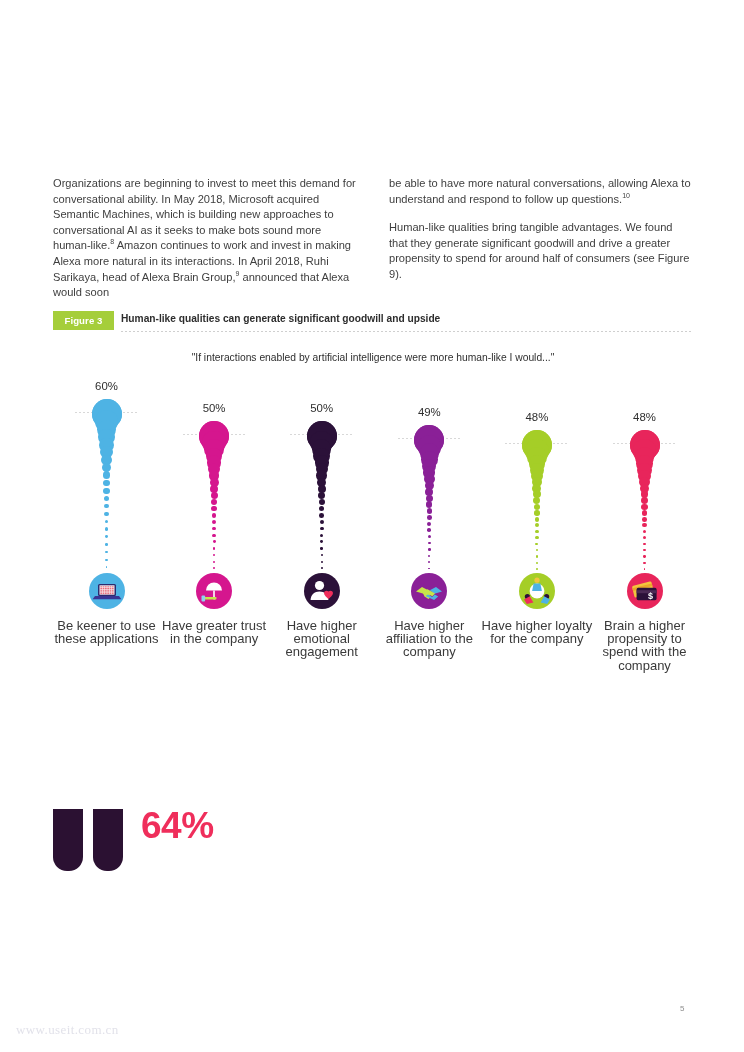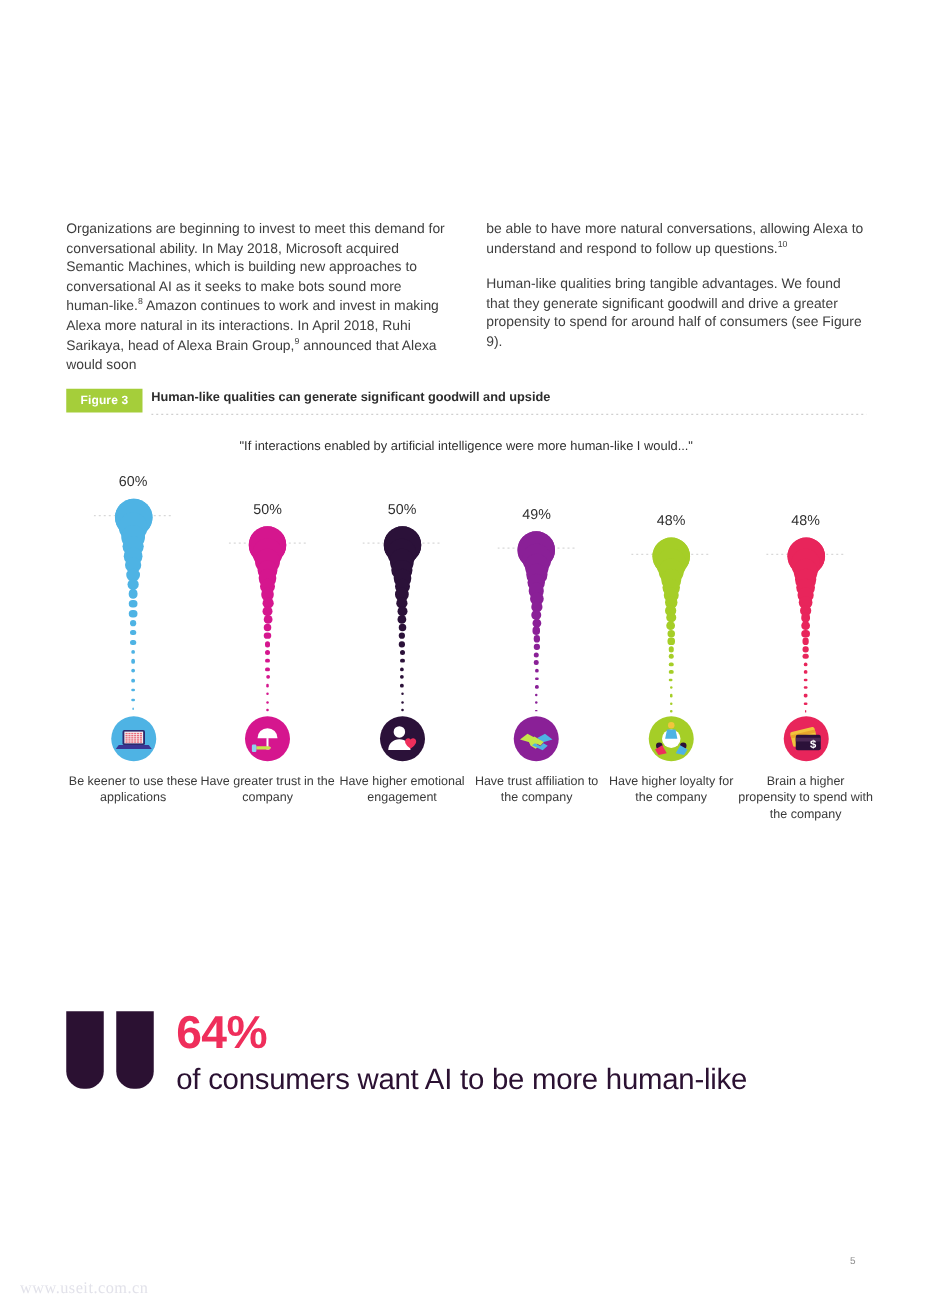--- a/index.html
+++ b/index.html
@@ -36,21 +36,21 @@
   .topline{position:absolute;left:22px;width:63px;height:1px;
            background-image:linear-gradient(to right,#d8d8d8 0 2px,transparent 2px 4px);
            background-size:4px 1px;}
   .funnel{position:absolute;left:0;width:107px;}
   .funnel i{position:absolute;display:block;border-radius:50%;}
 
   .iconwrap{position:absolute;left:0;width:107px;display:flex;justify-content:center;}
   .icon{width:36px;height:36px;border-radius:50%;position:relative;overflow:hidden;}
   .icon svg{position:absolute;left:0;top:0;}
 
-  .cap{position:absolute;left:-2px;width:111px;text-align:center;font-size:10px;
+  .cap{position:absolute;left:-2px;width:111px;text-align:center;font-size:13px;
        line-height:13.2px;color:#3a3a3a;}
 
   
   .source{position:absolute;left:53px;top:692px;font-size:8.6px;color:#6f6f6f;}
   .source b{color:#2d2d2d;}
 
   
   .quote{position:absolute;left:53px;top:780px;width:600px;height:82px;margin-top:29px;}
   .qmark{position:absolute;left:0;top:0;font-size:0;}
   .qmark span{display:inline-block;width:30px;height:62px;background:#2b1132;
@@ -269,21 +269,21 @@
         <div class="iconwrap" style="top: 203px;">
           <div class="icon" style="background: rgb(138, 32, 151);">
             <svg width="36" height="36" viewBox="0 0 36 36">
               <path d="M5 18.5l6-4.6 6.2 3.4-4.6 3.4z" fill="#c6e64a"></path>
               <path d="M31 18.5l-6-4.6-6.2 3.4 4.6 3.4z" fill="#4eb3e4"></path>
               <path d="M11.5 19.2l5-3 7.5 4.3-2.6 2.8-3.2-1.6 1.4 2.6-2.1 1.7-4-2.4z" fill="#c6e64a"></path>
               <path d="M17 21.5l4.2 2.4 2.6-2.4 3.4 2-4.1 3.6-8.6-4z" fill="#4eb3e4"></path>
             </svg>
           </div>
         </div>
-        <div class="cap" style="top: 249px;">Have trust affiliation to the company</div>
+        <div class="cap" style="top: 249px;">Have higher affiliation to the company</div>
       </div>
       <div class="series" style="left: 430.4px;">
         <div class="pct" style="top: 40.8px;">48%</div>
         <div class="topline" style="top: 72.8px;"></div>
         <div class="funnel" style="top: 0px;">
           <i style="width: 30px; height: 30px; background: rgb(165, 206, 39); left: 38.5px; top: 59.8px;"></i>
           <i style="width: 30px; height: 30px; background: rgb(165, 206, 39); left: 38.5px; top: 59.8px;"></i>
           <i style="width: 23.5647px; height: 23.5647px; background: rgb(165, 206, 39); left: 41.7177px; top: 69.2177px;"></i>
           <i style="width: 19.5885px; height: 19.5885px; background: rgb(165, 206, 39); left: 43.7058px; top: 77.4058px;"></i>
           <i style="width: 16.5571px; height: 16.5571px; background: rgb(165, 206, 39); left: 45.2214px; top: 85.1214px;"></i>
@@ -363,18 +363,17 @@
           </div>
         </div>
         <div class="cap" style="top: 249px;">Brain a higher propensity to spend with the company</div>
       </div>
     </div>
 
 
   <div class="quote">
     <div class="qmark"><span></span><span></span></div>
     <div class="q-num">64%</div>
-    <div class="q-text">of consumers want AI to be more human-like</div>
   </div>
 
   <div class="pageno">5</div>
   <div class="watermark">www.useit.com.cn</div>
 </div>
 
 </body></html>

